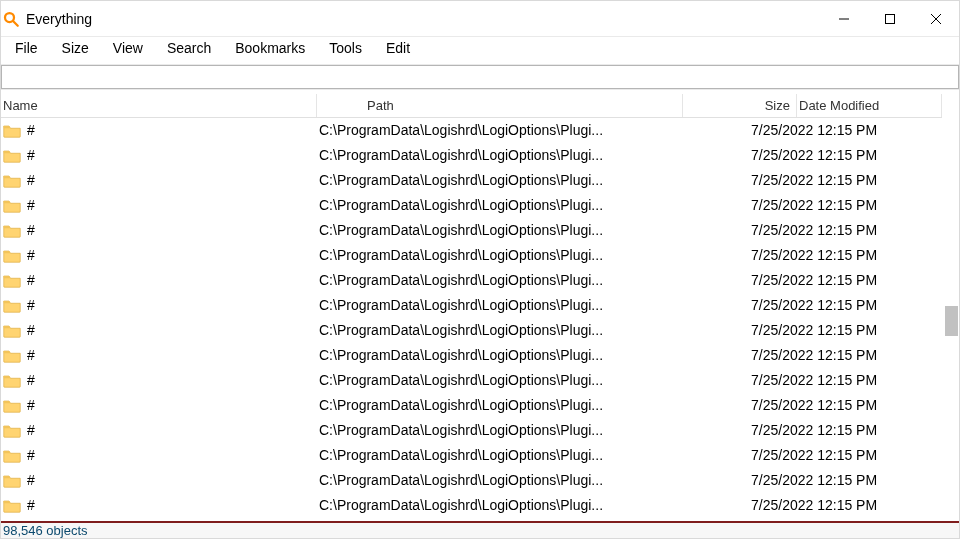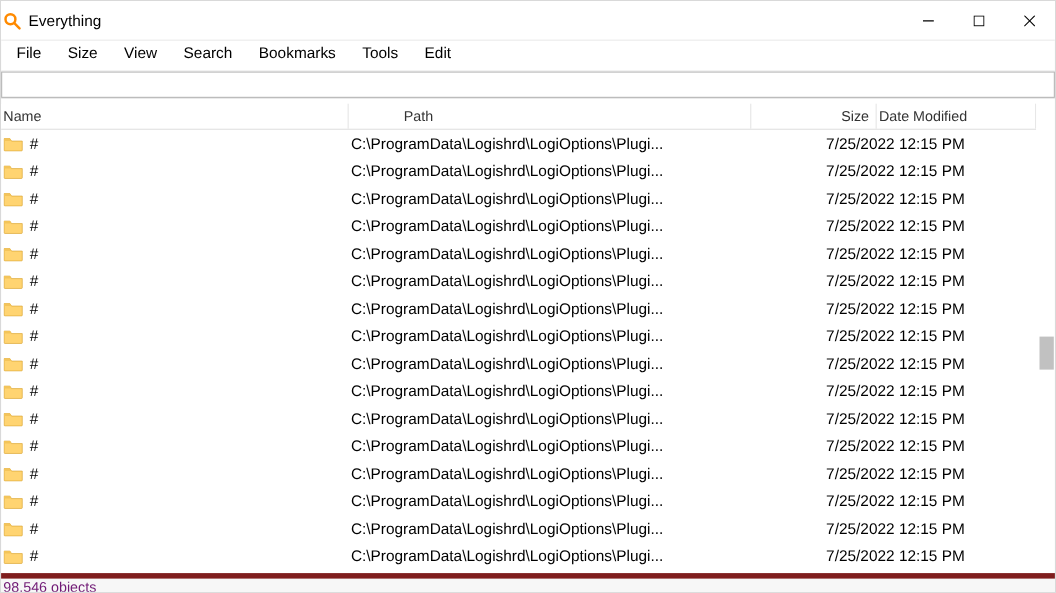--- a/index.html
+++ b/index.html
@@ -141,23 +141,23 @@
     position: absolute;
     top: 0;
     left: 2px;
     width: 13px;
     height: 30px;
     background: #c1c1c1;
   }
   .statusbar {
     height: 17px;
     font-size: 13px;
-    color: #701a75;
+    color: #0c4a6e;
     padding: 0 2px;
-    border-top: 5px solid #7f1d1d;
+    border-top: 2px solid #7f1d1d;
     background: #f7f7f7;
     overflow: hidden;
     white-space: nowrap;
   }
 </style>
 </head>
 <body>
 
 <div class="window">
 

